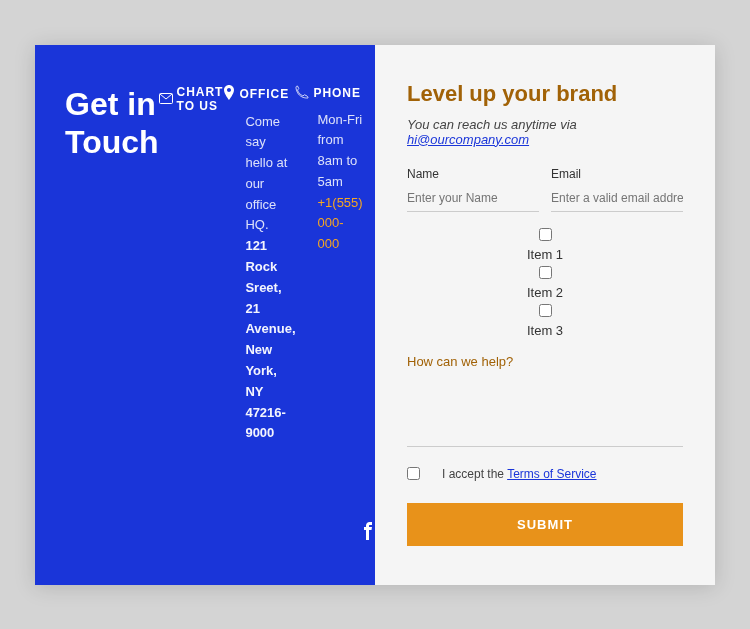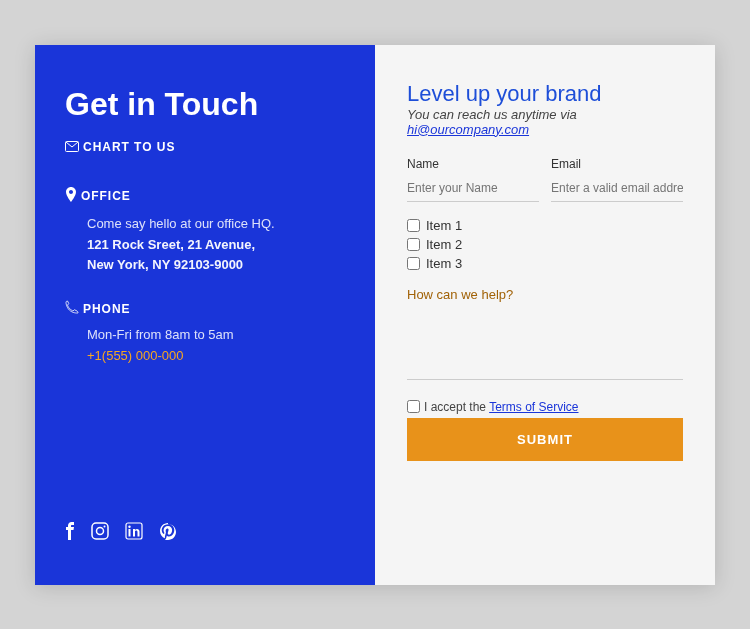--- a/index.html
+++ b/index.html
@@ -22,21 +22,21 @@
     }
 
     
     .left-panel {
       background-color: #1a35d9;
       color: white;
       padding: 40px 30px;
       width: 340px;
       flex-shrink: 0;
       display: flex;
-      flex-direction: column;
+      flex-direction: row;
     }
 
     .left-panel h1 {
       font-size: 32px;
       font-weight: 700;
       margin-bottom: 16px;
       line-height: 1.2;
     }
 
     .left-panel .description {
@@ -101,22 +101,23 @@
 
     
     .right-panel {
       background-color: #f5f5f5;
       padding: 36px 32px;
       flex: 1;
     }
 
     .right-panel h2 {
       font-size: 22px;
-      font-weight: 400;
-      color: #1d4ed8;
+      font-weight: 700;
+      color: #a16207;
+      margin-bottom: 10px;
     }
 
     .reach-text {
       font-size: 13px;
       color: #444;
       margin-bottom: 20px;
       font-style: italic;
     }
 
     .reach-text a {
@@ -159,20 +160,21 @@
       margin-bottom: 16px;
     }
 
     .checkbox-item {
       display: flex;
       align-items: center;
       gap: 6px;
       margin-bottom: 4px;
       font-size: 13px;
       color: #333;
+      flex-direction: column;
     }
 
     .checkbox-item input[type="checkbox"] {
       margin: 0;
       cursor: pointer;
     }
 
     .how-help {
       font-size: 13px;
       color: #a16207;
@@ -192,22 +194,22 @@
       resize: none;
       outline: none;
       font-size: 12px;
       color: #555;
       font-family: Arial, sans-serif;
     }
 
     .terms-row {
       display: flex;
       align-items: center;
-      gap: 4px;
-      margin-bottom: 4px;
+      gap: 22px;
+      margin-bottom: 22px;
       font-size: 12px;
       color: #444;
     }
 
     .terms-row a {
       color: #1a35d9;
       text-decoration: underline;
     }
 
     .submit-btn {
@@ -248,21 +250,21 @@
         <span class="section-icon">
           <svg width="12" height="16" viewBox="0 0 12 16" fill="none" xmlns="http://www.w3.org/2000/svg">
             <path d="M6 0C3.24 0 1 2.24 1 5C1 8.75 6 15 6 15C6 15 11 8.75 11 5C11 2.24 8.76 0 6 0ZM6 7C4.9 7 4 6.1 4 5C4 3.9 4.9 3 6 3C7.1 3 8 3.9 8 5C8 6.1 7.1 7 6 7Z" fill="white"></path>
           </svg>
         </span>
         <span>OFFICE</span>
       </div>
       <div class="section-body">
         <p>Come say hello at our office HQ.</p>
         <p class="bold-line">121 Rock Sreet, 21 Avenue,</p>
-        <p class="bold-line">New York, NY 92103-9000</p>
+        <p class="bold-line">New York, NY 47216-9000</p>
       </div>
     </div>
 
     <div class="contact-section">
       <div class="section-title">
         <span class="section-icon">
           <svg width="14" height="14" viewBox="0 0 14 14" fill="none" xmlns="http://www.w3.org/2000/svg">
             <path d="M2.5 1C2.5 1 1 1 1 2.5C1 4 2 8.5 5.5 11C9 13.5 13 13 13 13C13 13 13 11.5 12 11L10 10C10 10 9.5 9.5 9 10L8 11C8 11 6 10 4.5 8.5C3 7 2.5 5 2.5 5L3.5 4C4 3.5 3.5 3 3.5 3L2.5 1Z" stroke="white" stroke-width="0.8"></path>
           </svg>
         </span>

